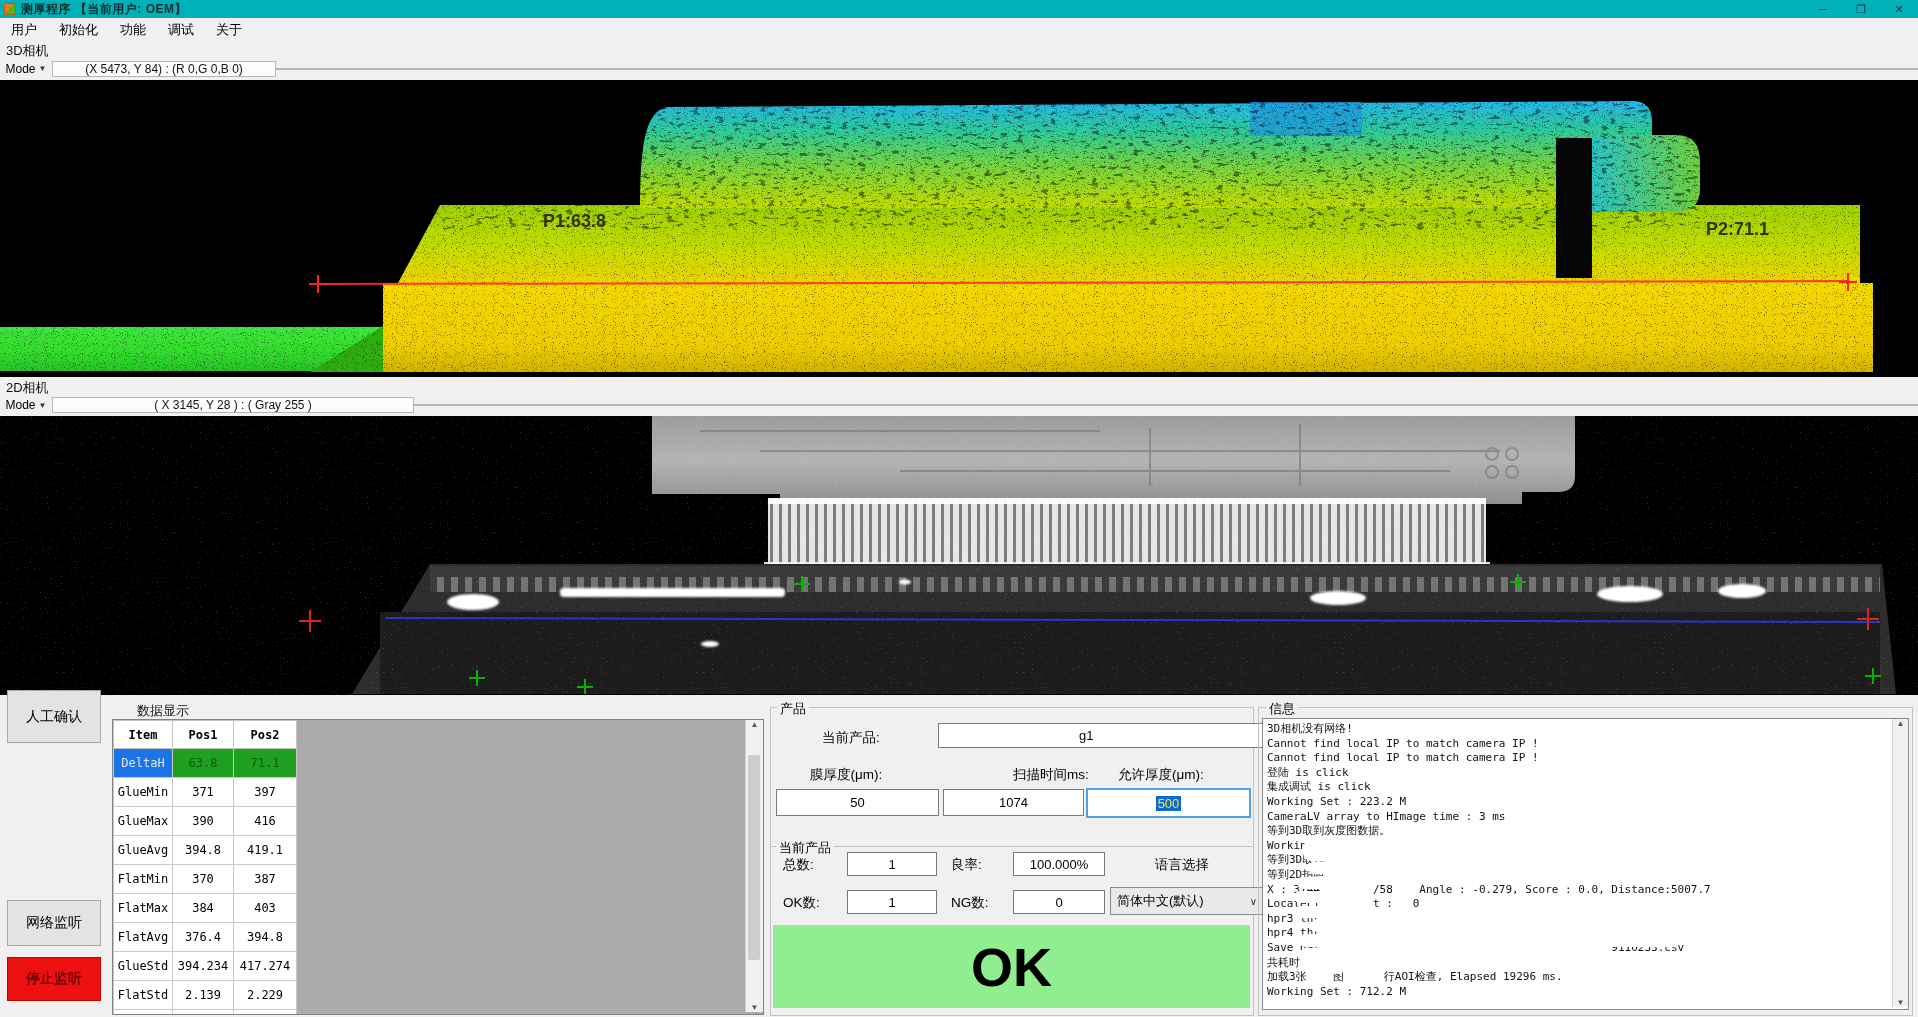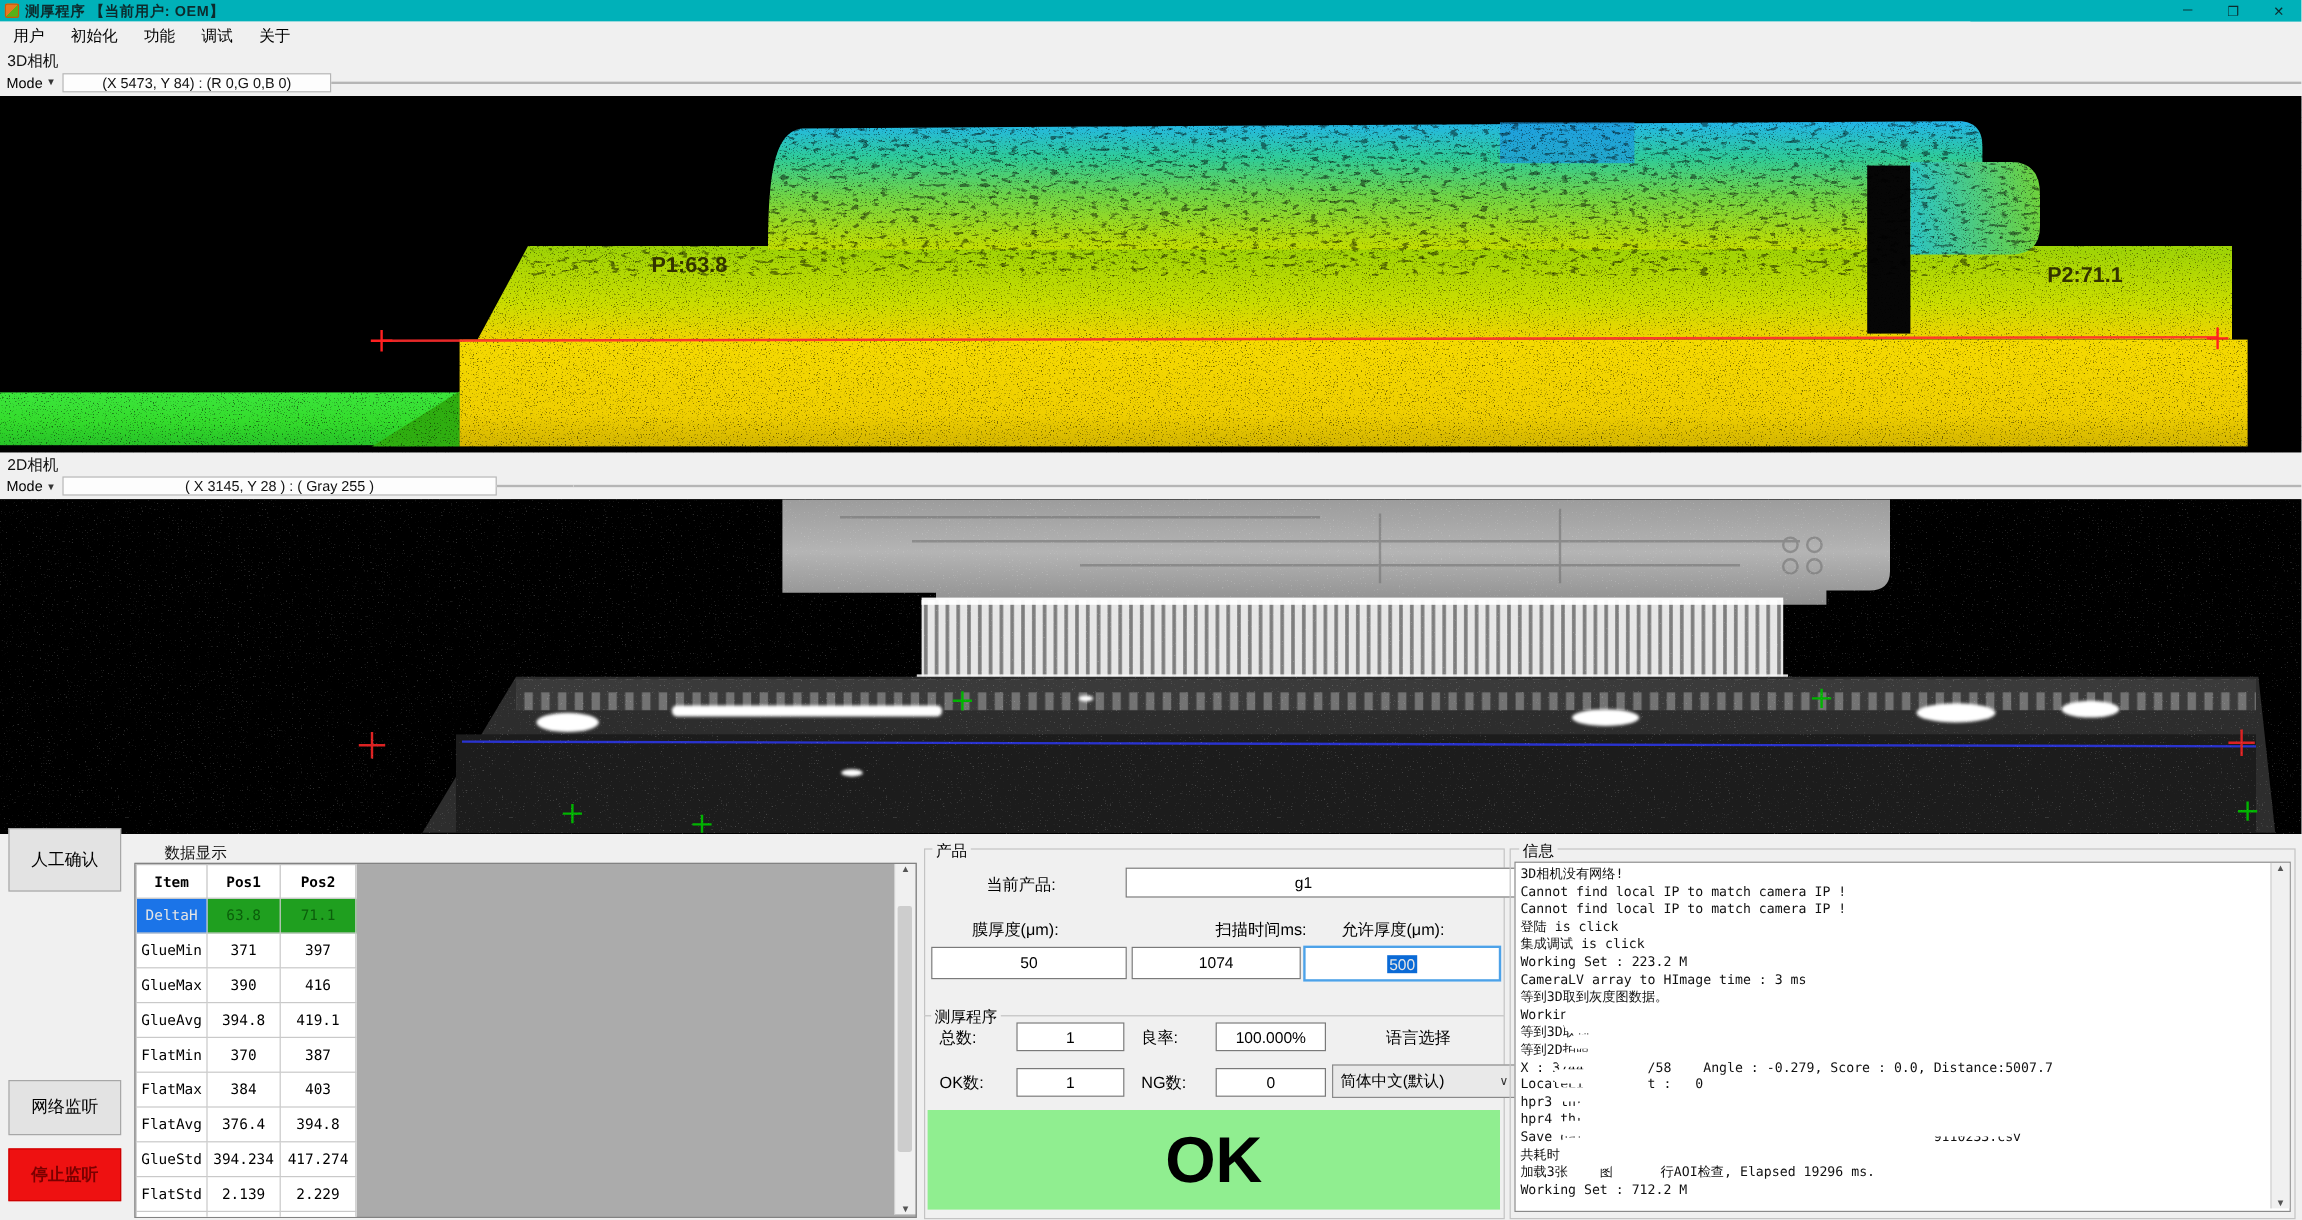--- a/index.html
+++ b/index.html
@@ -45,21 +45,21 @@
   tr.sel td.g{background:#1f9f1f;color:#0b5e0b;font-weight:normal}
   .vscroll{position:absolute;background:#f0f0f0;border-left:1px solid #d0d0d0;display:flex;flex-direction:column;align-items:center;justify-content:space-between;font-size:8px;color:#555}
   .vthumb{position:absolute;left:2px;width:12px;background:#cdcdcd;border-radius:2px}
 
   
   .gbox{border:1px solid #c3c3c3;background:#f0f0f0}
   .gboxlabel{position:absolute;background:#f0f0f0;padding:0 3px;font-size:13px}
 
   .field{background:#fff;border:1px solid #7a7a7a;font-size:13px;display:flex;align-items:center;justify-content:center}
   .field.focus{border:2px solid #4da2e8}
-  .selhl{background:#0a6ad6;color:#e5e5e5;padding:0 2px}
+  .selhl{background:#0a6ad6;color:#fde047;padding:0 2px}
   .flabel{font-size:13.5px;color:#000}
 
   .combo{background:#e9e9e9;border:1px solid #8a8a8a;font-size:13px;display:flex;align-items:center;padding:0 6px;justify-content:space-between}
   .combo .arr{font-size:10px;color:#333}
 
   .okbox{background:#90ee90;display:flex;align-items:center;justify-content:center;
          font-size:54px;font-weight:bold;color:#000;font-family:"Liberation Sans",sans-serif}
 
   
   .logbox{background:#fff;border:1px solid #8a8a8a;overflow:hidden}
@@ -319,21 +319,21 @@
 <div class="abs flabel" style="left:810px;top:766px">膜厚度(μm):</div>
 <div class="abs flabel" style="left:1013px;top:766px">扫描时间ms:</div>
 <div class="abs flabel" style="left:1118px;top:766px">允许厚度(μm):</div>
 <div class="abs field" style="left:776px;top:789px;width:161px;height:25px">50</div>
 <div class="abs field" style="left:943px;top:789px;width:139px;height:25px">1074</div>
 <div class="abs field focus" style="left:1086px;top:788px;width:161px;height:26px">
   <span class="selhl">500</span>
 </div>
 
 <div class="abs gbox" style="left:770px;top:846px;width:482px;height:168px"></div>
-<div class="abs gboxlabel" style="left:776px;top:839px">测厚程序</div>
+<div class="abs gboxlabel" style="left:776px;top:839px">当前产品</div>
 <div class="abs flabel" style="left:783px;top:856px">总数:</div>
 <div class="abs field" style="left:847px;top:852px;width:88px;height:22px">1</div>
 <div class="abs flabel" style="left:951px;top:856px">良率:</div>
 <div class="abs field" style="left:1013px;top:852px;width:90px;height:22px">100.000%</div>
 <div class="abs flabel" style="left:1155px;top:856px">语言选择</div>
 <div class="abs flabel" style="left:783px;top:894px">OK数:</div>
 <div class="abs field" style="left:847px;top:890px;width:88px;height:22px">1</div>
 <div class="abs flabel" style="left:951px;top:894px">NG数:</div>
 <div class="abs field" style="left:1013px;top:890px;width:90px;height:22px">0</div>
 <div class="abs combo" style="left:1110px;top:887px;width:140px;height:26px">

